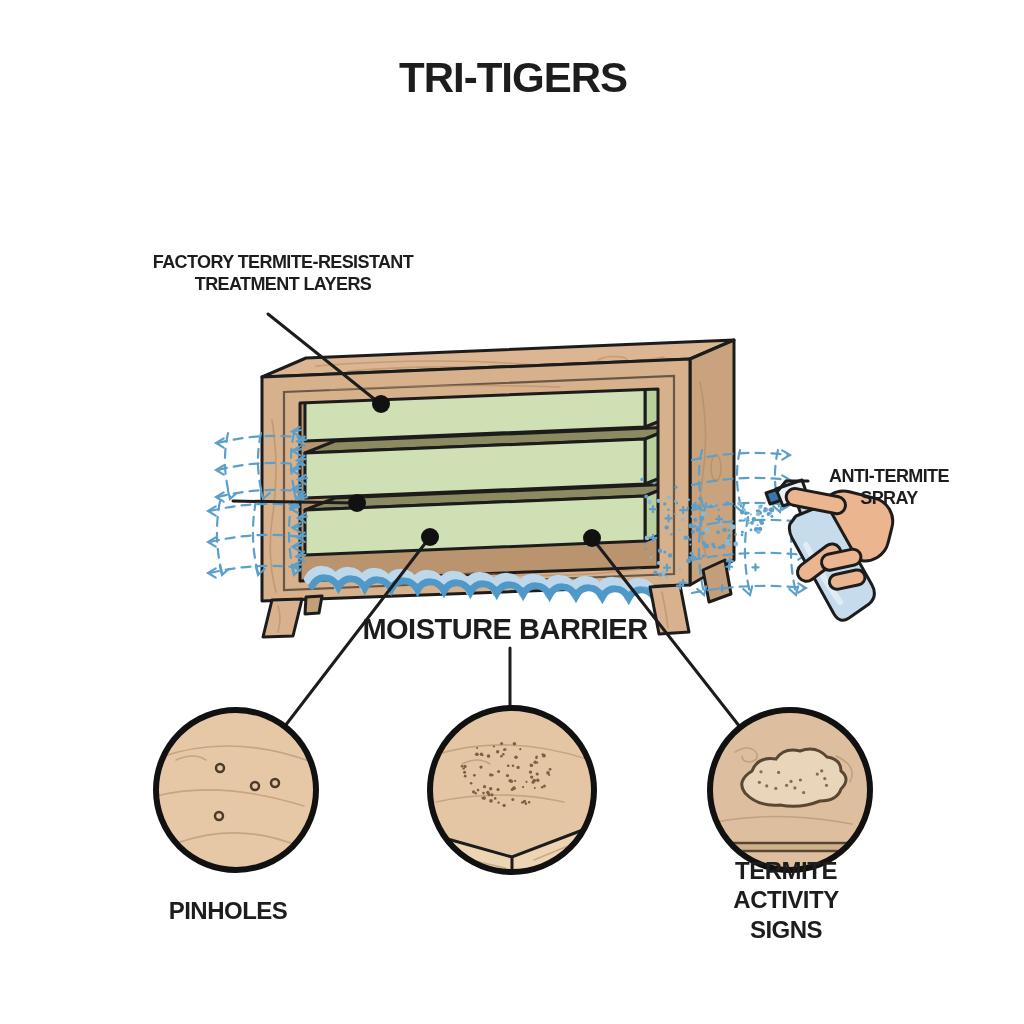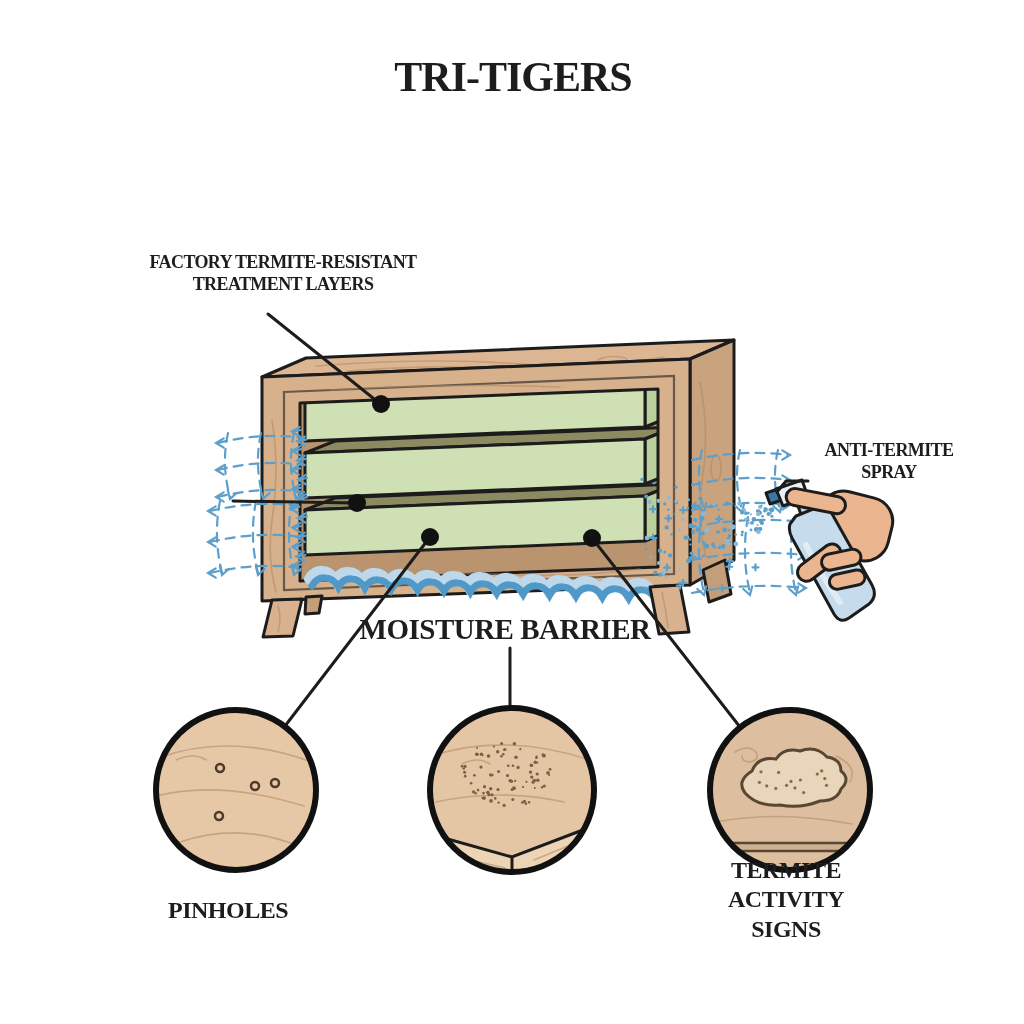--- a/index.html
+++ b/index.html
@@ -1,17 +1,17 @@
 <!DOCTYPE html>
 <html><head>
 <meta charset="utf-8">
 <style>
   html,body{margin:0;padding:0;background:#fff;}
   .stage{position:relative;width:1024px;height:1024px;background:#ffffff;overflow:hidden;
-         font-family:Liberation Serif, serif;}
+         font-family:Liberation Sans, sans-serif;}
   svg{position:absolute;left:0;top:0;}
   .label{position:absolute;font-weight:bold;color:#1d1d1d;text-align:center;
          transform:translateX(-50%);white-space:nowrap;line-height:1.22;}
   .title{font-size:42px;letter-spacing:-1px;}
   .callout{font-size:18px;letter-spacing:-0.6px;}
   .moisture{font-size:29px;letter-spacing:-0.5px;}
   .circlelabel{font-size:24px;letter-spacing:-0.5px;}
   
   .outline{stroke:#1c1c1c;stroke-width:3;stroke-linejoin:round;}
   .thin{stroke:#1c1c1c;stroke-width:2.2;fill:none;}
@@ -501,21 +501,21 @@
 <div class="label title" style="left:513px;top:52px">TRI-TIGERS</div>
 
 <div class="label callout" style="left:283px;top:252px">
   <div>FACTORY TERMITE-RESISTANT</div>
   <div>TREATMENT LAYERS</div>
 </div>
 
 <div class="label callout" style="left:158px;top:479px">
 </div>
 
-<div class="label callout" style="left:889px;top:440px">
+<div class="label callout" style="left:889px;top:466px">
   <div>ANTI-TERMITE</div>
   <div>SPRAY</div>
 </div>
 
 <div class="label moisture" style="left:505px;top:612px">MOISTURE BARRIER</div>
 
 <div class="label circlelabel" style="left:228px;top:896px">PINHOLES</div>
 
 
 <div class="label circlelabel" style="left:786px;top:856px">

